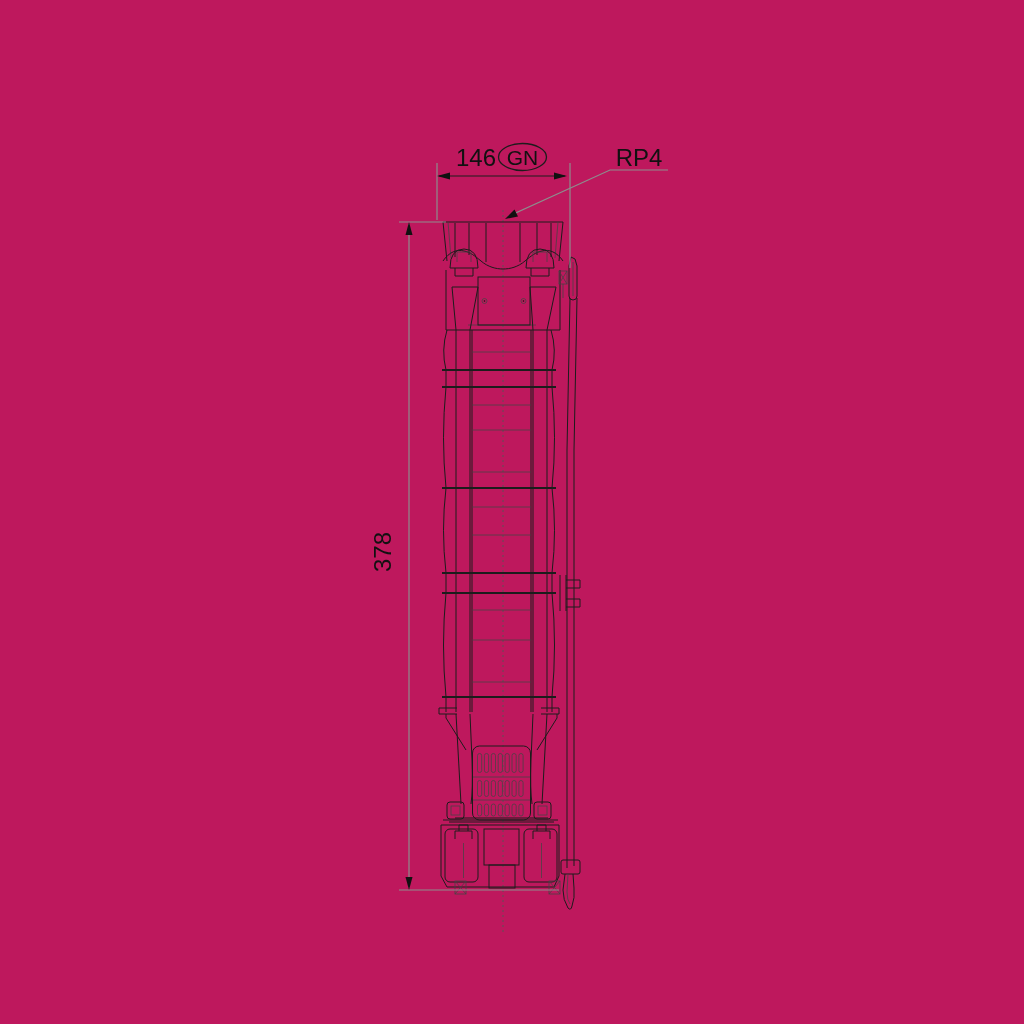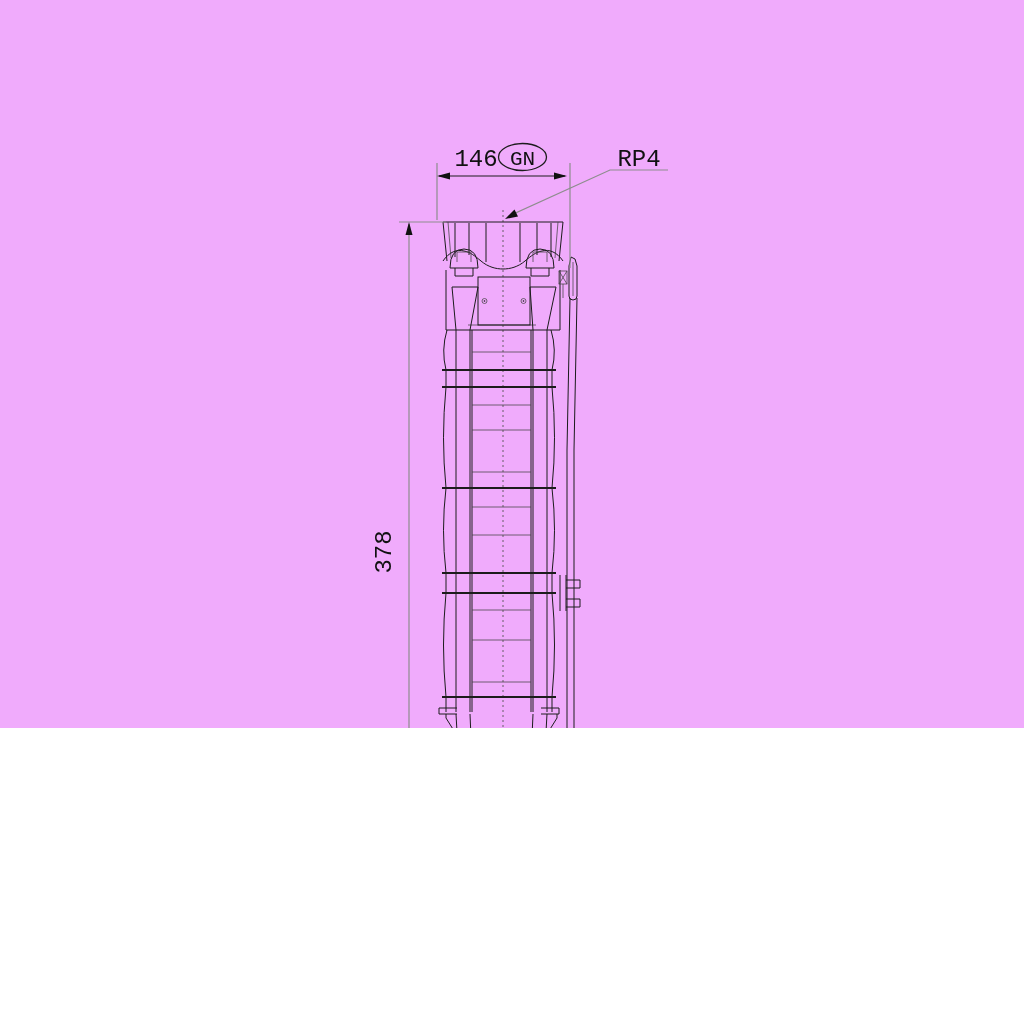--- a/index.html
+++ b/index.html
@@ -1,17 +1,17 @@
 <!DOCTYPE html>
 <html><head>
 <meta charset="utf-8">
 <style>
   html,body{margin:0;padding:0;background:#ffffff;}
-  .stage{width:1024px;height:728px;background:#f0abfc;position:relative;overflow:hidden;
-         font-family:Liberation Mono, monospace;}
+  .stage{width:1024px;height:1024px;background:#be185d;position:relative;overflow:hidden;
+         font-family:Liberation Sans, sans-serif;}
   svg{display:block;}
   
   .ln   {fill:none;stroke:#1c1c1c;stroke-width:1;}
   .ln2  {fill:none;stroke:#1c1c1c;stroke-width:1.8;}
   .thin {fill:none;stroke:#444444;stroke-width:0.75;}
   .dim  {fill:none;stroke:#8d8d8d;stroke-width:1.2;}
   .dimb {fill:none;stroke:#1c1c1c;stroke-width:1.2;}
   .arr  {fill:#111111;stroke:none;}
   .cl   {fill:none;stroke:#555555;stroke-width:0.9;stroke-dasharray:2 3;}
   text  {fill:#111111;}

